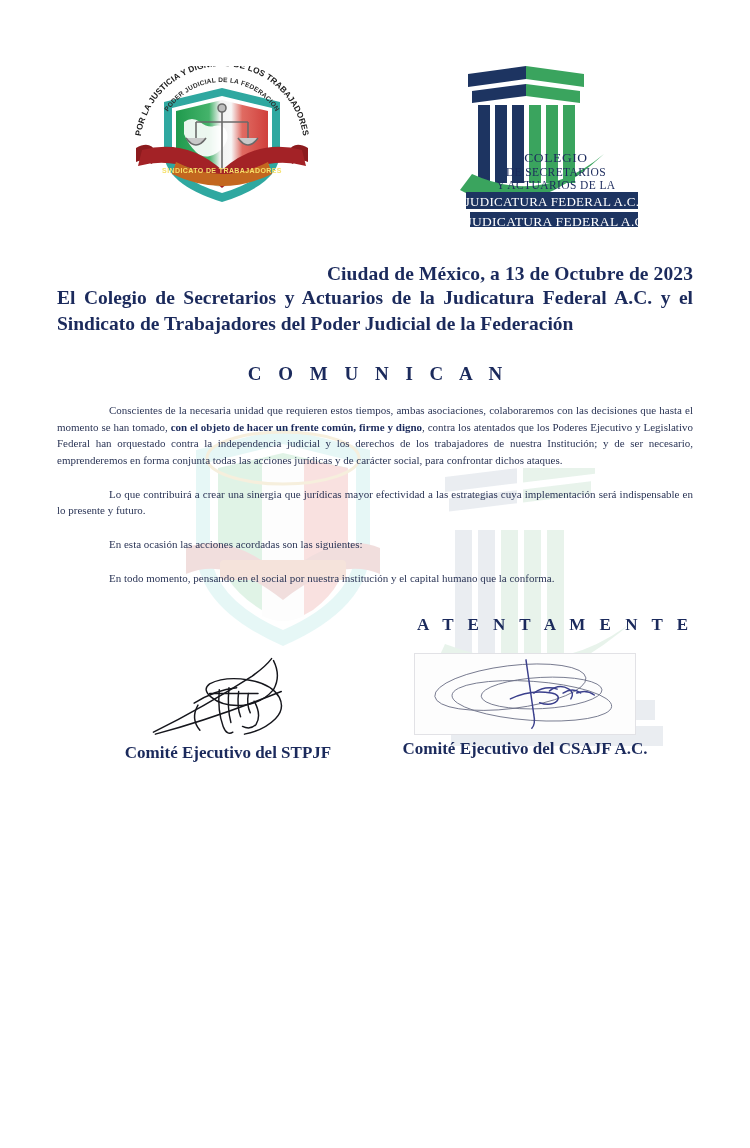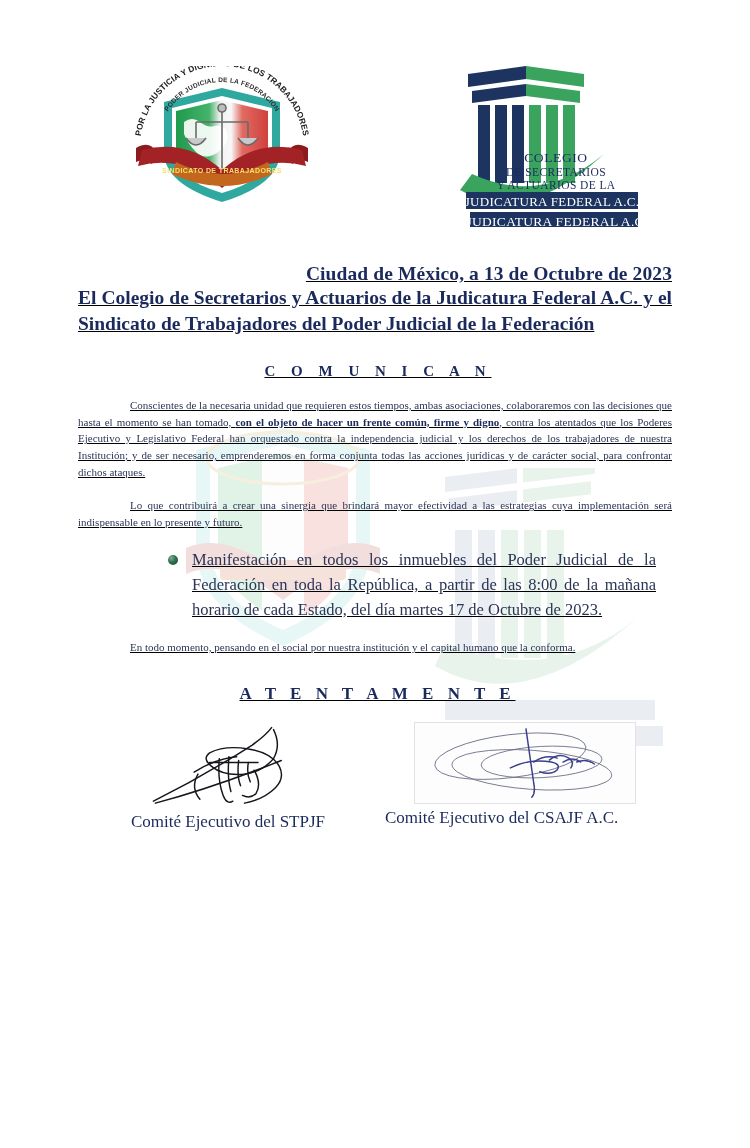--- a/index.html
+++ b/index.html
@@ -60,42 +60,41 @@
     left: 438px;
     top: 62px;
     width: 200px;
     height: 165px;
   }
 
   
   .content {
     position: relative;
     z-index: 2;
-    padding: 0 78px;
-    text-decoration: underline;
+    padding: 0 57px;
   }
   .date-line {
     text-align: right;
     font-size: 19.5px;
     font-weight: bold;
     color: #1b2a5c;
     margin-top: 88px;
     letter-spacing: 0.1px;
   }
   .addressee {
     font-size: 19.5px;
     font-weight: bold;
     color: #1b2a5c;
     text-align: justify;
     line-height: 1.33;
   }
   .comunican {
     margin-top: 26px;
     text-align: center;
-    font-size: 15px;
+    font-size: 19px;
     font-weight: bold;
     color: #1b2a5c;
     letter-spacing: 6px;
     padding-left: 6px;
   }
   .para {
     margin-top: 17px;
     font-size: 11px;
     color: #2b3556;
     text-align: justify;
@@ -125,21 +124,21 @@
     position: absolute;
     left: 0;
     top: 8px;
     width: 10px;
     height: 10px;
     border-radius: 50%;
     background: radial-gradient(circle at 33% 30%, #7fae97 0%, #2c7250 45%, #14452e 100%);
   }
   .atentamente {
     margin-top: 28px;
-    text-align: center;
+    text-align: right;
     font-size: 17px;
     font-weight: bold;
     color: #1b2a5c;
     letter-spacing: 5px;
     padding-left: 5px;
   }
 
   
   .signatures {
     position: relative;
@@ -152,38 +151,38 @@
     left: 103px;
     top: 0;
     width: 250px;
     text-align: center;
   }
   .sig-block-right {
     position: absolute;
     left: 385px;
     top: 0;
     width: 280px;
-    text-align: left;
+    text-align: center;
   }
   .sig-img-left {
     height: 92px;
     margin: 0 auto;
     display: block;
   }
   .sig-img-right-box {
     width: 222px;
     height: 82px;
     margin: 6px auto 4px auto;
     border: 1px solid #e2e2e6;
     background: #fdfdfd;
     box-sizing: border-box;
   }
   .sig-caption {
     font-size: 17px;
-    font-weight: normal;
+    font-weight: bold;
     color: #1b2a5c;
     white-space: nowrap;
     margin-top: 4px;
   }
 </style>
 </head>
 <body>
 
 <div class="page">
 
@@ -300,29 +299,24 @@
   <div class="content">
 
     <div class="date-line">Ciudad de México, a 13 de Octubre de 2023</div>
 
     <div class="addressee">El Colegio de Secretarios y Actuarios de la Judicatura Federal A.C.  y el Sindicato de Trabajadores del Poder Judicial de la Federación</div>
 
     <div class="comunican">C O M U N I C A N</div>
 
     <p class="para"><span>Conscientes de la necesaria unidad que requieren estos tiempos, ambas asociaciones, colaboraremos con las decisiones que hasta el momento se han tomado, </span><b>con el objeto de hacer un frente común, firme y digno</b><span>, contra los atentados que los Poderes Ejecutivo y Legislativo Federal han orquestado contra la independencia judicial y los derechos de los trabajadores de nuestra Institución;  y de ser necesario, emprenderemos en forma conjunta todas las acciones jurídicas y de carácter social, para confrontar dichos ataques.</span></p>
 
-    <p class="para">Lo que contribuirá a crear una sinergia que brindará mayor efectividad a las estrategias cuya implementación será indispensable en lo presente y futuro.</p>
-
-
-    <ul class="bullet-list">
-      <li>
-        <span class="bullet-dot"></span>
-        <span>Manifestación en todos los inmuebles del Poder Judicial de la Federación en toda la República, a partir de las 8:00 de la mañana horario de cada Estado, del día martes 17 de Octubre de 2023.</span>
-      </li>
-    </ul>
+    <p class="para">Lo que contribuirá a crear una sinergia que jurídicas mayor efectividad a las estrategias cuya implementación será indispensable en lo presente y futuro.</p>
+
+    <p class="para">En esta ocasión las acciones acordadas son las siguientes:</p>
+
 
     <p class="para">En todo momento, pensando en el social por nuestra institución y el capital humano que la conforma.</p>
 
     <div class="atentamente">A T E N T A M E N T E</div>
   </div>
 
   <div class="signatures">
 
     <div class="sig-block-left">
       <svg class="sig-img-left" viewBox="0 0 190 95">

